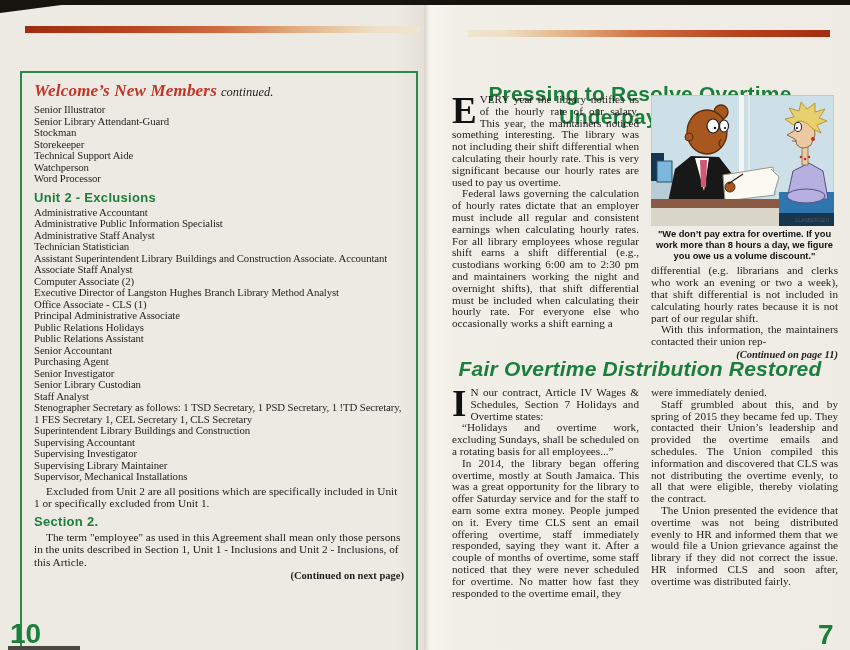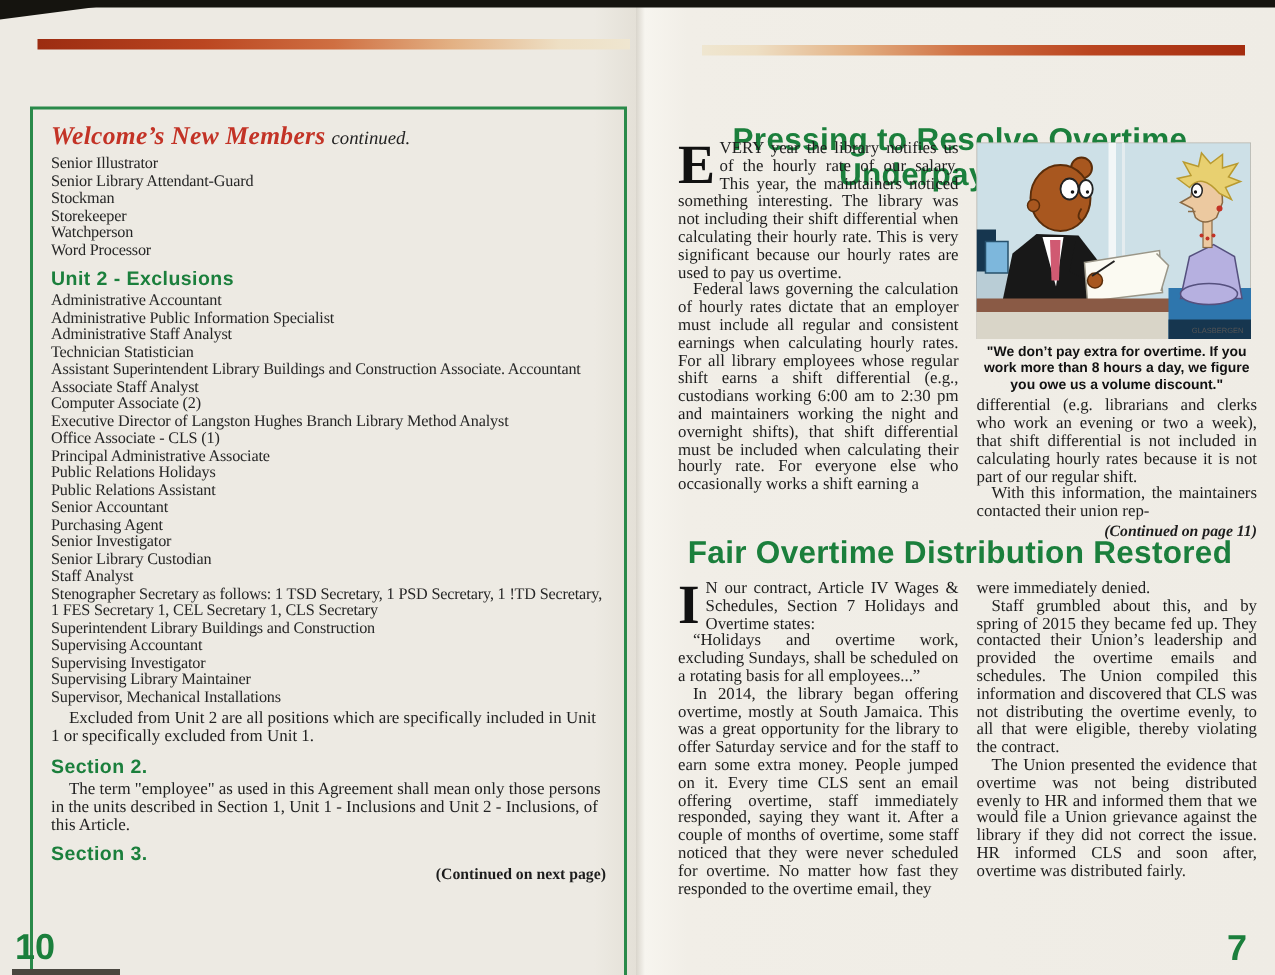--- a/index.html
+++ b/index.html
@@ -31,37 +31,37 @@
   .wm-cont  { font-size:12.5px; font-style:italic; color:#222; }
   .joblist div { font-size:10.8px; line-height:11.5px; letter-spacing:-.12px; color:#262626; }
   .subhead { font-family:"Liberation Sans", sans-serif; font-weight:bold; font-size:13px;
     color:#1b7f3c; letter-spacing:.3px; margin:5px 0 2px 0; }
   .box-para { font-size:11.3px; line-height:12.3px; text-indent:12px; margin-top:2px; color:#222; }
   .cont-next { text-align:right; font-size:10.5px; font-weight:bold; margin-top:2px; }
   
   .art-title { position:absolute; left:440px; width:400px; text-align:center;
     font-family:"Liberation Sans", sans-serif; font-weight:bold; color:#1b7f3c; }
   .title-1 { top:42px; font-size:21px; line-height:23px; letter-spacing:.2px;margin-top:40px; }
-  .title-2 { top:358px; font-size:21px; line-height:22px; letter-spacing:.2px; }
+  .title-2 { top:358px; font-size:21px; line-height:22px; letter-spacing:.2px;font-style:italic; }
   .cols { position:absolute; left:452px; width:386px; display:flex; gap:12px; }
   .cols-1 { top:94px; }
   .cols-2 { top:387px; }
   .col { width:187px; }
   .col p { font-size:11.2px; line-height:11.8px; text-align:justify; color:#1d1d1d; }
   .col p.ind { text-indent:10px; }
   .dropcap { float:left; font-weight:bold; color:#111;
     font-size:37px; line-height:31px; padding:1px 3px 0 0; }
   .dropcap-narrow { font-size:37px; line-height:31px; padding-right:4px; }
   .cartoon { display:block; margin:1px 0 3px 0; }
   .caption { font-family:"Liberation Sans", sans-serif; font-weight:bold; font-size:9.3px;
     line-height:10.8px; text-align:center; color:#111; margin-bottom:4px; }
   .cont-page { text-align:right; font-size:10.5px; font-weight:bold; font-style:italic; margin-top:1px; }
   
   .pagenum { position:absolute; font-family:"Liberation Sans", sans-serif; font-weight:bold;
-    font-size:24px; color:#1b7f3c;text-align:center; }
+    font-size:28px; color:#1b7f3c;text-align:center; }
   .pn-left  { left:10px;  top:618px; }
   .pn-right { left:818px; top:619px; }
 </style>
 </head>
 <body>
 
 <div class="page page-left"></div>
 
 <div class="page page-right"></div>
 
@@ -71,20 +71,21 @@
 <div class="green-box">
   <div class="wm-head">
     <span class="wm-title">Welcome’s New Members</span>
     <span class="wm-cont">continued.</span>
   </div>
   <div class="joblist">
       <div>Senior Illustrator</div>
       <div>Senior Library Attendant-Guard</div>
       <div>Stockman</div>
       <div>Storekeeper</div>
+      <div>Technical Support Aide</div>
       <div>Watchperson</div>
       <div>Word Processor</div>
     </div>
   <div class="subhead">Unit 2 - Exclusions</div>
   <div class="joblist">
       <div>Administrative Accountant</div>
       <div>Administrative Public Information Specialist</div>
       <div>Administrative Staff Analyst</div>
       <div>Technician Statistician</div>
       <div>Assistant Superintendent Library Buildings and Construction Associate. Accountant</div>
@@ -103,21 +104,20 @@
       <div>Stenographer Secretary as follows: 1 TSD Secretary, 1 PSD Secretary, 1 !TD Secretary, 1 FES Secretary 1, CEL Secretary 1, CLS Secretary</div>
       <div>Superintendent Library Buildings and Construction</div>
       <div>Supervising Accountant</div>
       <div>Supervising Investigator</div>
       <div>Supervising Library Maintainer</div>
       <div>Supervisor, Mechanical Installations</div>
     </div>
   <div class="box-para">Excluded from Unit 2 are all positions which are specifically included in Unit 1 or specifically excluded from Unit 1.</div>
   <div class="subhead">Section 2.</div>
   <div class="box-para">The term "employee" as used in this Agreement shall mean only those persons in the units described in Section 1, Unit 1 - Inclusions and Unit 2 - Inclusions, of this Article.</div>
-  <div class="subhead">Section 3.</div>
   <div class="cont-next">(Continued on next page)</div>
 </div>
 
 <div class="art-title title-1">
   <div>Pressing to Resolve Overtime</div>
   <div>Underpayments</div>
 </div>
 
 <div class="cols cols-1">
   <div class="col">

